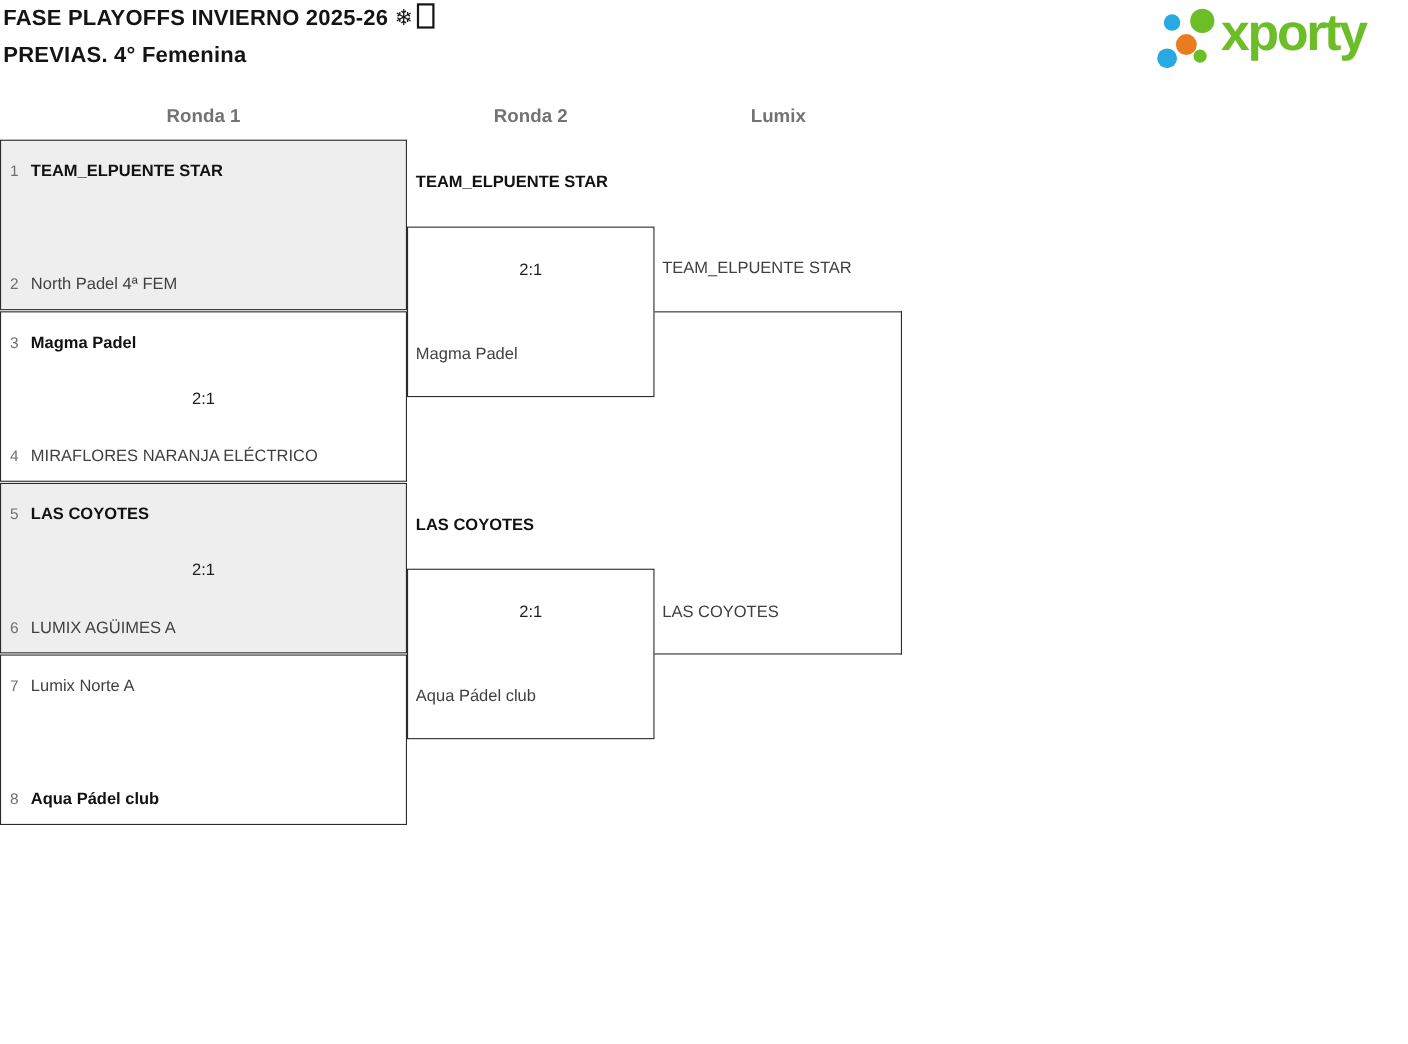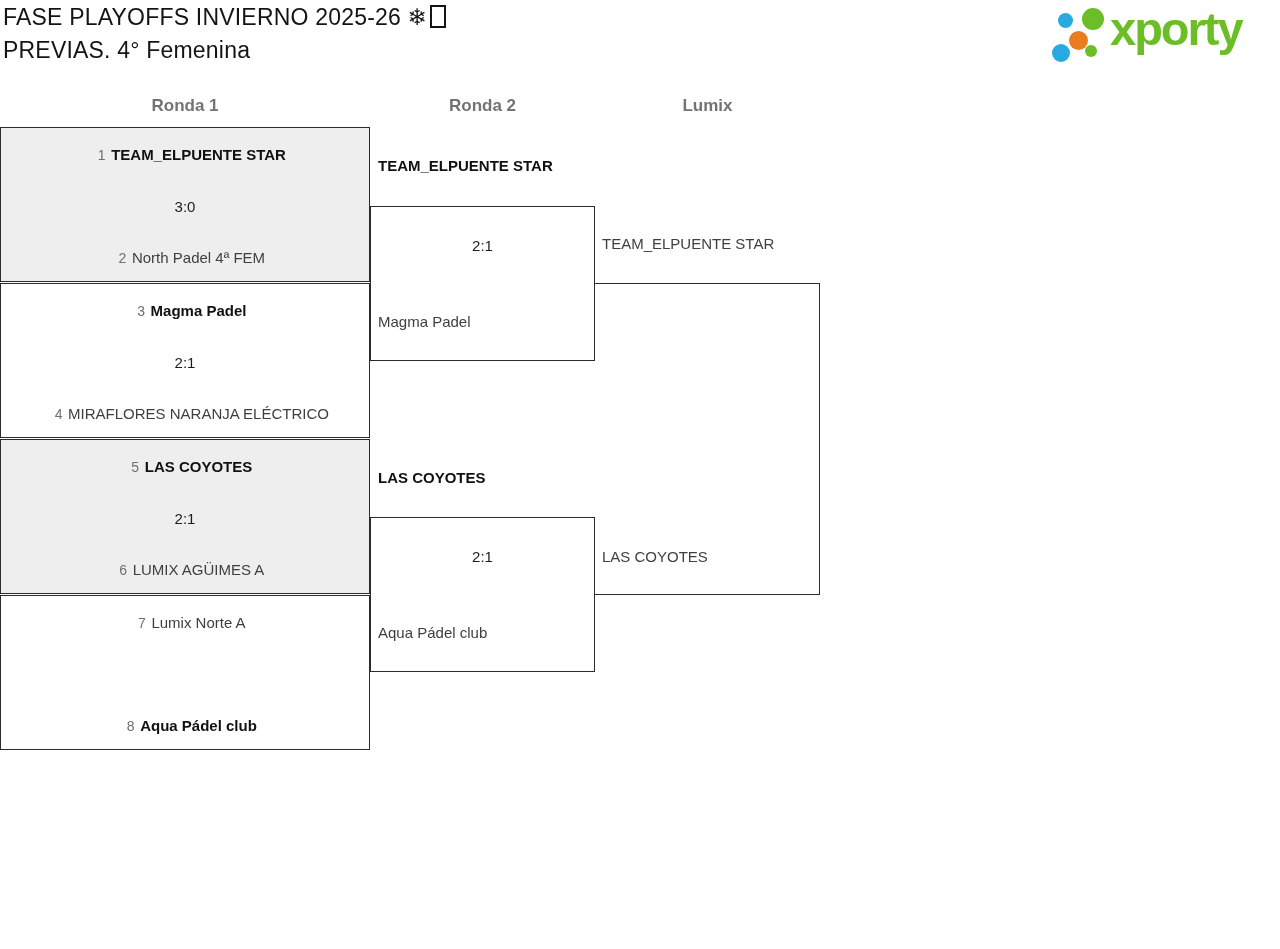--- a/index.html
+++ b/index.html
@@ -1,34 +1,34 @@
 <!DOCTYPE html>
 <html><head>
 <meta charset="utf-8">
 <style>
   html,body{margin:0;padding:0;background:#ffffff;}
   .canvas{
     position:relative;width:1280px;height:949px;background:#ffffff;overflow:hidden;
     font-family:"Liberation Sans","DejaVu Sans",sans-serif;color:#1a1a1a;
   }
   
-  .title{position:absolute;left:3px;top:1px;font-size:23px;font-weight:400;line-height:33px;color:#141414;letter-spacing:.2px;}
+  .title{position:absolute;left:3px;top:1px;font-size:20px;font-weight:700;line-height:33px;color:#141414;letter-spacing:.2px;}
   .tofu{display:inline-block;width:12px;height:19px;border:2px solid #141414;margin-left:3px;vertical-align:-3px;}
   .logo{position:absolute;left:1048px;top:0;width:228px;height:70px;cursor:pointer;}
   .dot{position:absolute;border-radius:50%;}
   .logo-text{position:absolute;left:62px;top:-6px;font-size:47px;font-weight:800;letter-spacing:-2px;line-height:70px;}
   
   .colhead{position:absolute;top:96px;height:22px;text-align:center;font-size:17px;font-weight:600;color:#737373;}
   .ch1{left:0;width:370px;}
   .ch2{left:370px;width:225px;}
   .ch3{left:595px;width:225px;}
   
   .match{position:absolute;left:0;width:370px;height:155px;border:1px solid #2b2b2b;box-sizing:border-box;background:#ffffff;}
   .match.shaded{background:#eeeeee;}
-  .row{position:absolute;left:0;width:100%;height:20px;line-height:20px;font-size:15px;white-space:nowrap;text-align:center;}
+  .row{position:absolute;left:0;width:100%;height:20px;line-height:20px;font-size:15px;white-space:nowrap;}
   .row.t1{top:17px;}
   .row.sc{top:69px;text-align:center;color:#1d1d1d;}
   .row.t2{top:120px;}
   .seed{display:inline-block;width:19px;margin-left:8px;color:#6f6f6f;font-size:14px;}
   .name{color:#3f3f3f;font-weight:400;}
   .name.win{color:#111111;font-weight:700;}
   
   .r2box{position:absolute;left:370px;width:225px;height:155px;border:1px solid #2b2b2b;box-sizing:border-box;background:transparent;}
   .r2score{position:absolute;top:29px;left:0;width:100%;text-align:center;font-size:15px;line-height:20px;color:#1d1d1d;}
   .finalbox{position:absolute;left:595px;top:283px;width:225px;height:312px;box-sizing:border-box;
@@ -53,21 +53,20 @@
     <span class="dot" style="left:37px;top:45px;width:12px;height:12px;background:#6cbe28;"></span>
     <span class="logo-text" style="color:#6cbe28;">xporty</span>
   </div>
 
   <div class="colhead ch1">Ronda 1</div>
   <div class="colhead ch2">Ronda 2</div>
   <div class="colhead ch3">Lumix</div>
 
   <div class="match shaded" style="top:127px;">
     <div class="row t1"><span class="seed">1</span><span class="name win">TEAM_ELPUENTE STAR</span></div>
-    <div class="row sc">3:0</div>
     <div class="row t2"><span class="seed">2</span><span class="name">North Padel 4ª FEM</span></div>
   </div>
 
   <div class="match" style="top:283px;">
     <div class="row t1"><span class="seed">3</span><span class="name win">Magma Padel</span></div>
     <div class="row sc">2:1</div>
     <div class="row t2"><span class="seed">4</span><span class="name">MIRAFLORES NARANJA ELÉCTRICO</span></div>
   </div>
 
   <div class="match shaded" style="top:439px;padding-left:35px;">

